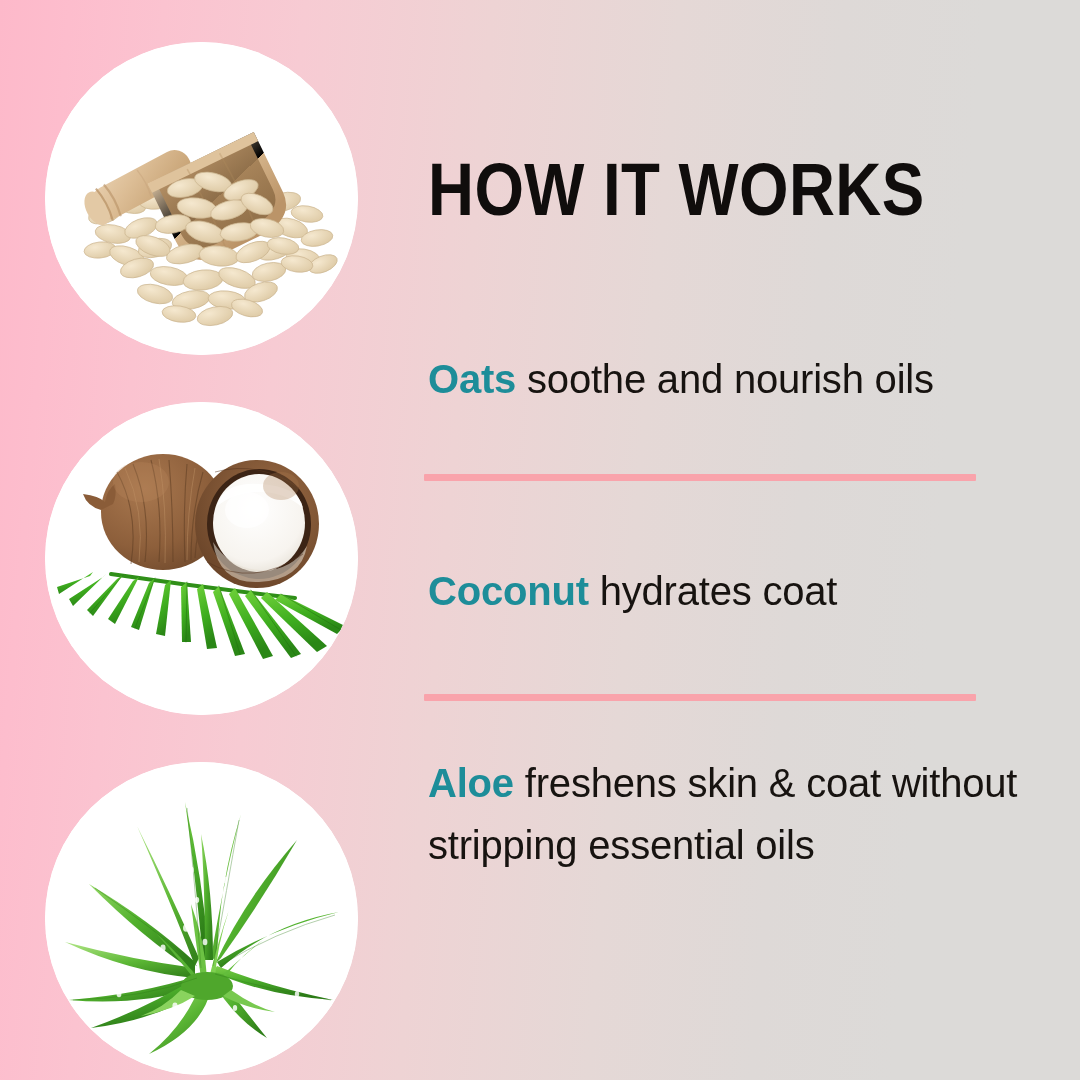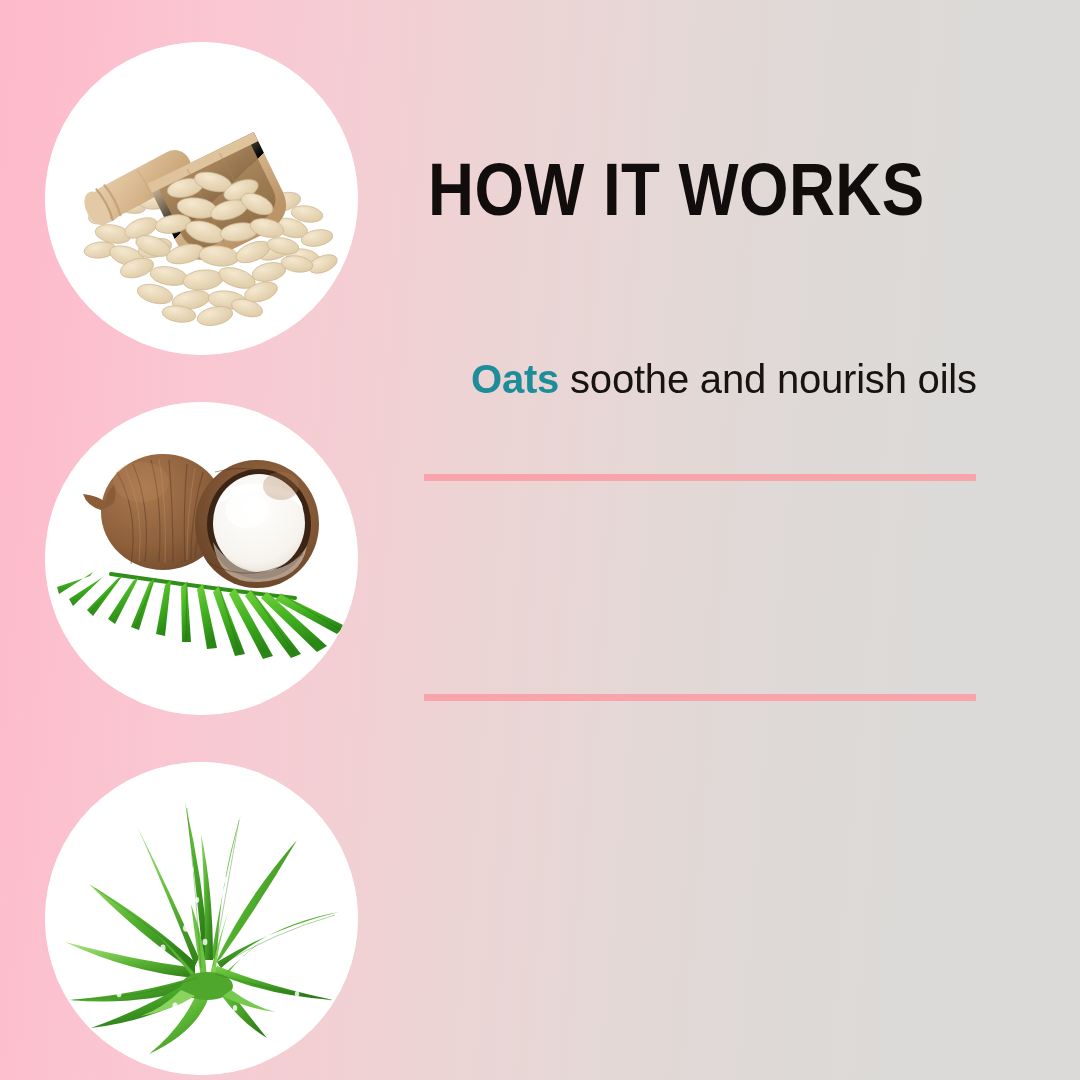--- a/index.html
+++ b/index.html
@@ -82,21 +82,20 @@
     font-size: 40px;
     line-height: 62px;
     color: #171310;
     font-weight: 400;
     letter-spacing: -0.2px;
     white-space: nowrap;
   }
   .benefit .kw {
     color: #1d8d99;
     font-weight: bold;
-    margin-left: 43px;
   }
   #benefit-oats    { top: 348px; }
   #benefit-coconut { top: 560px; }
   #benefit-aloe    { top: 752px; white-space: normal; width: 615px; }
 
   .divider {
     position: absolute;
     left: 0px;
     width: 552px;
     height: 7px;
@@ -428,19 +427,25 @@
   <div id="content">
 
     <div id="headline">HOW IT WORKS</div>
 
     <div class="benefit" id="benefit-oats">
       <span class="kw">Oats</span><span> soothe and nourish oils</span>
     </div>
 
     <div class="divider" id="divider-1"></div>
 
+    <div class="benefit" id="benefit-coconut">
+      <span class="kw">Coconut</span><span> hydrates coat</span>
+    </div>
 
     <div class="divider" id="divider-2"></div>
 
+    <div class="benefit" id="benefit-aloe">
+      <span class="kw">Aloe</span><span> freshens skin &amp; coat without stripping essential oils</span>
+    </div>
 
 
   </div>
 </div>
 
 </body></html>

